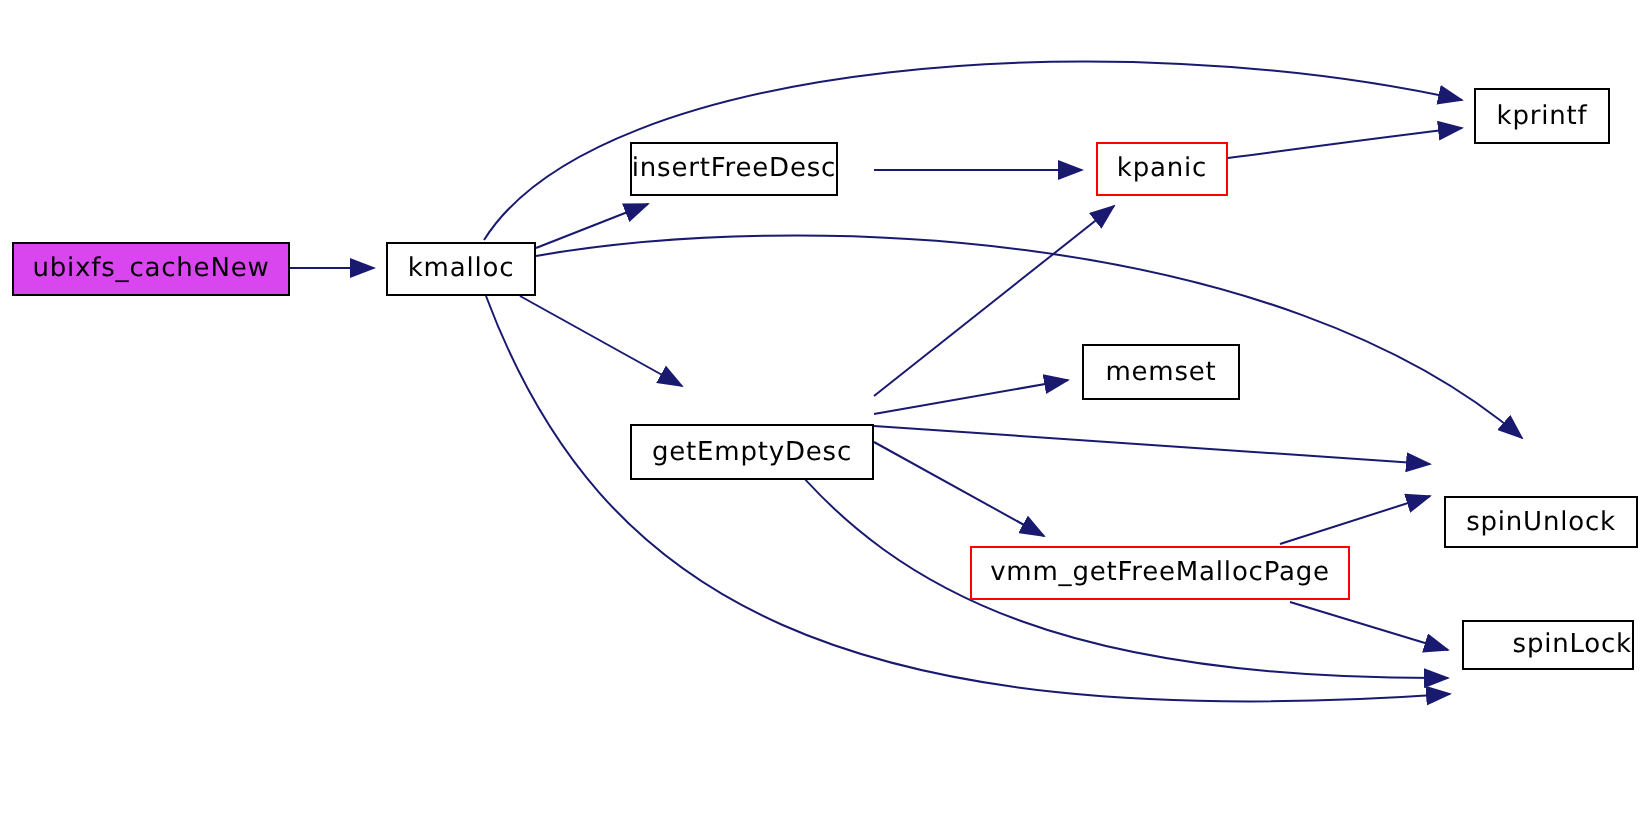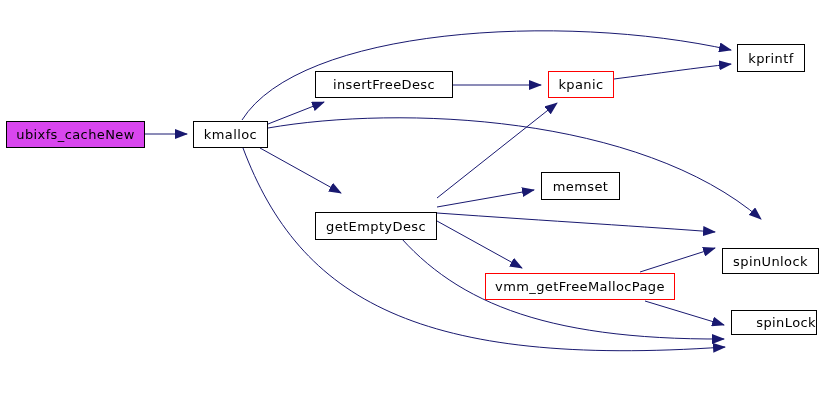--- a/index.html
+++ b/index.html
@@ -77,21 +77,21 @@
         <path d="M645,301 L724,325" fill="none" stroke="#191970" stroke-width="1" marker-end="url(#arrowhead)"></path>
       </g>
   </svg>
   <div id="node-group">
       <div class="node root" style="left: 6px; top: 121px; width: 139px; height: 27px;">
         <span>ubixfs_cacheNew</span>
       </div>
       <div class="node" style="left: 193px; top: 121px; width: 75px; height: 27px;">
         <span>kmalloc</span>
       </div>
-      <div class="node" style="left: 315px; top: 71px; width: 138px; height: 27px; justify-content: center;">
+      <div class="node" style="left: 315px; top: 71px; width: 104px; height: 27px; justify-content: center;">
         <span>insertFreeDesc</span>
       </div>
       <div class="node truncated" style="left: 548px; top: 71px; width: 66px; height: 27px;">
         <span>kpanic</span>
       </div>
       <div class="node" style="left: 737px; top: 44px; width: 68px; height: 28px;">
         <span>kprintf</span>
       </div>
       <div class="node" style="left: 541px; top: 172px; width: 79px; height: 28px;">
         <span>memset</span>

